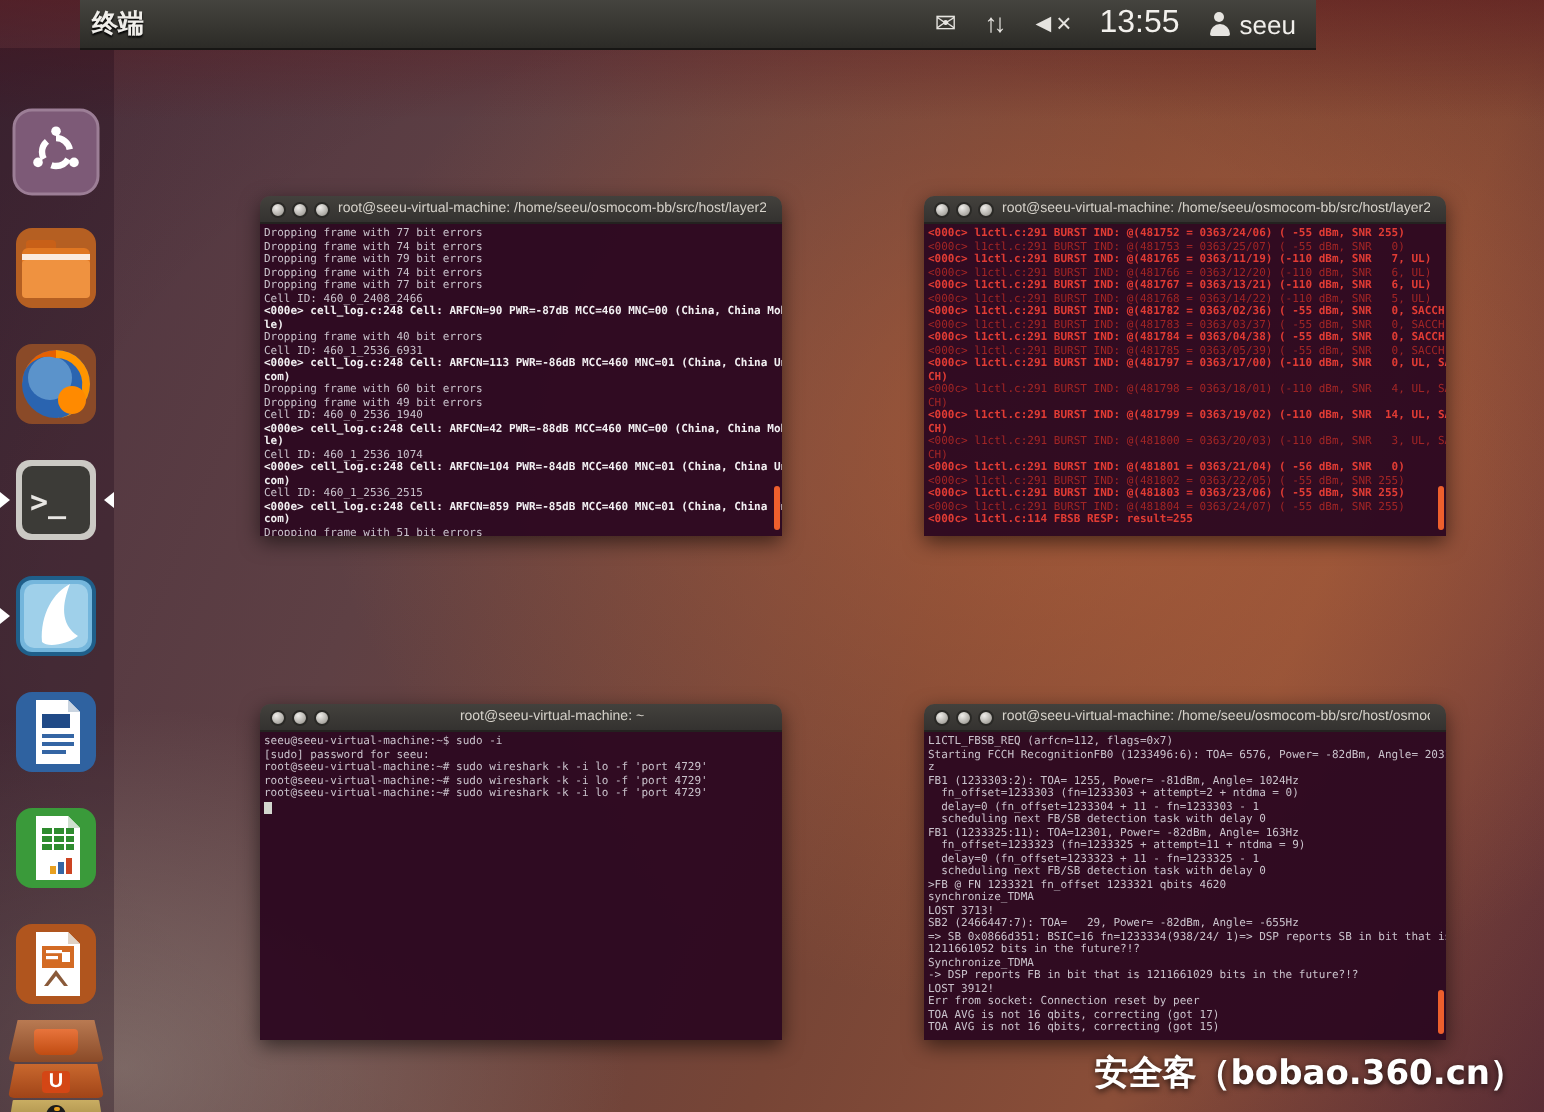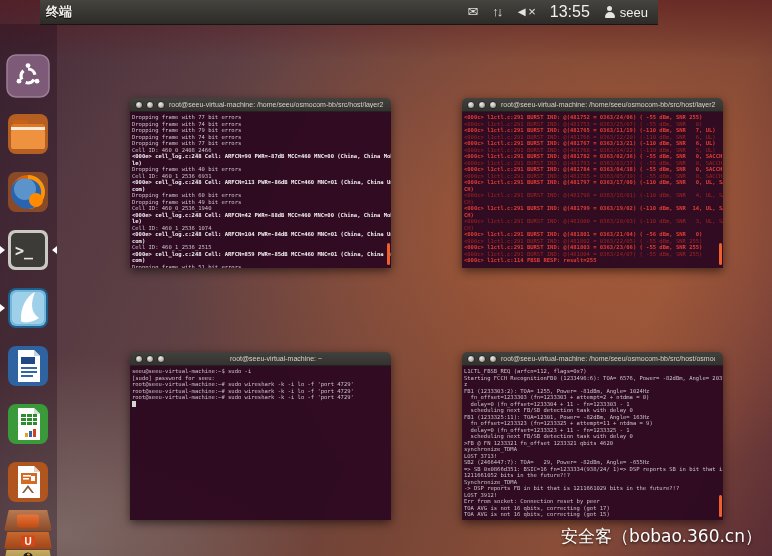--- a/index.html
+++ b/index.html
@@ -56,21 +56,21 @@
     font-family:"DejaVu Sans Mono","Liberation Mono",monospace;font-size:5.5px;line-height:6.5px;
     white-space:pre;overflow:hidden;padding:2px 0 0 2px;}
   .tl{height:6.5px;}
   .tl.g{color:#c9c2cb;}
   .tl.w{color:#f2f0f2;font-weight:bold;}
   .tl.r{color:#a22525;}
   .tl.rb{color:#e23c34;font-weight:bold;}
   .tl.cursor{width:4px;background:#d3d7cf;}
   .sthumb{position:absolute;right:1px;bottom:3px;width:3px;height:22px;border-radius:2px;background:#ee5f2d;z-index:31;}
   
-  #watermark{position:absolute;right:10px;bottom:8px;color:#ffffff;font-size:17px;font-weight:normal;
+  #watermark{position:absolute;right:10px;bottom:8px;color:#ffffff;font-size:17px;font-weight:bold;
     text-shadow:0 1px 3px rgba(0,0,0,0.8);z-index:60;font-family:"DejaVu Sans","Liberation Sans",sans-serif;}
 </style>
 </head>
 <body>
 
 <div id="screen">
 
   <div id="panel">
     <span class="app">终端</span>
     <span class="spacer"></span>

